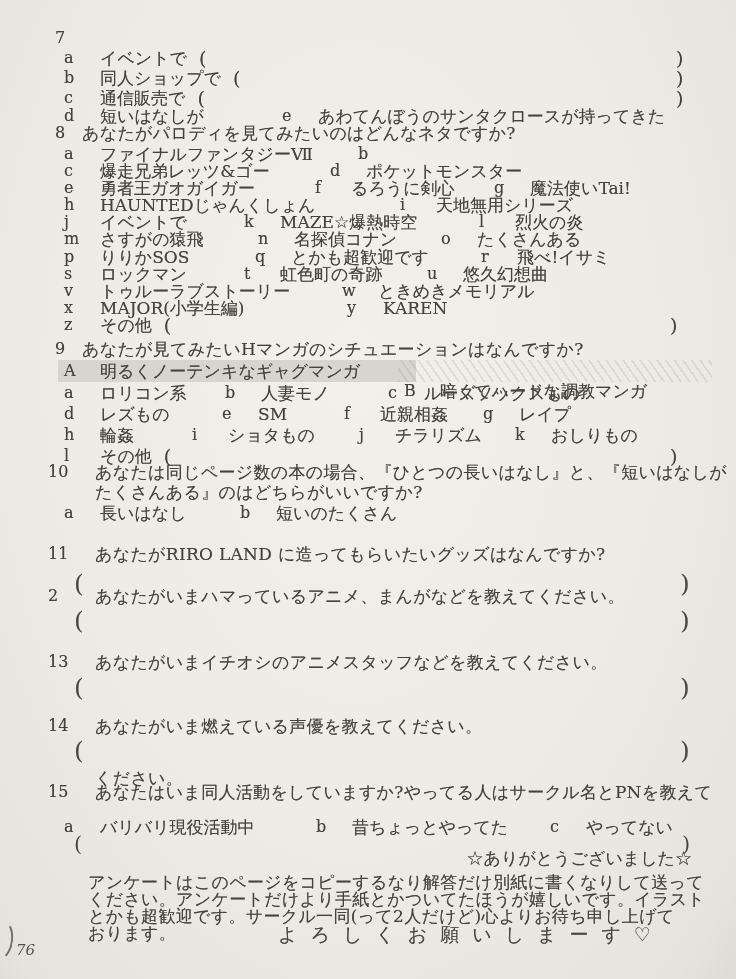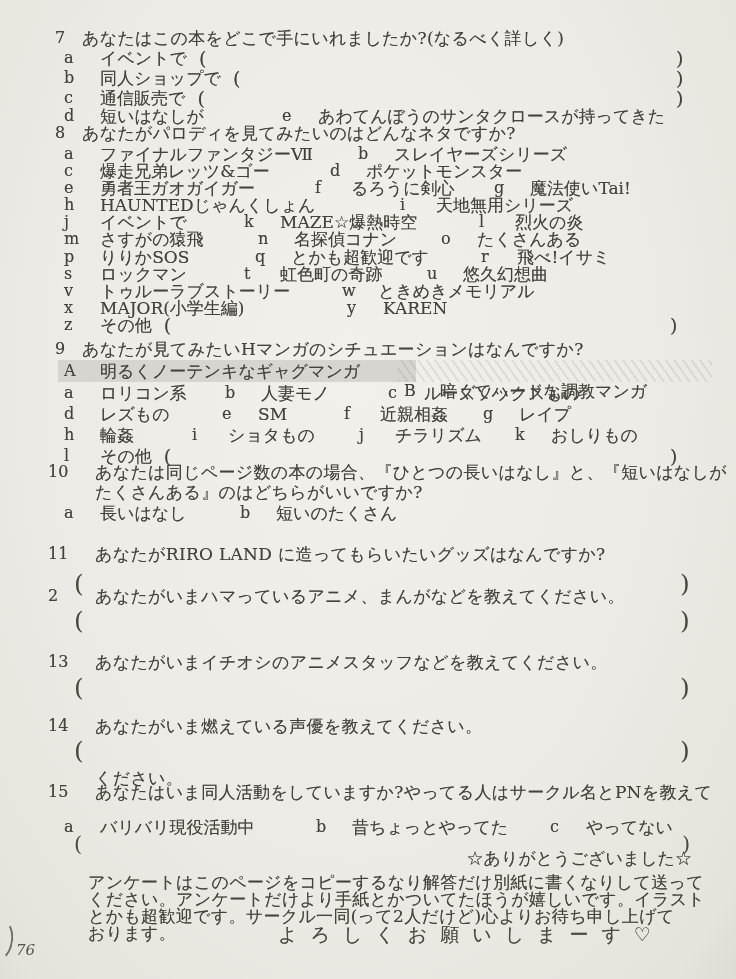--- a/index.html
+++ b/index.html
@@ -31,21 +31,20 @@
      transform:rotate(8deg);}
   .z{position:relative;z-index:1;}
 </style>
 </head>
 <body>
 
 <div class="page">
 
   <div class="ln" style="top:28px">
     <span class="no" style="left:55px">7</span>
-    <span class="tt" style="left:82px">あなたはこの本をどこで手にいれましたか?(なるべく詳しく)</span>
   </div>
   <div class="ln" style="top:48px">
     <span class="opt" style="left:64px">
         <span class="lt">a</span>
         <span>イベントで</span>
         <span class="op">(</span>
       </span>
     <span class="cl">)</span>
   </div>
   <div class="ln" style="top:68px">
@@ -79,21 +78,20 @@
     <span class="no" style="left:55px">8</span>
     <span class="tt" style="left:82px">あなたがパロディを見てみたいのはどんなネタですか?</span>
   </div>
   <div class="ln" style="top:144px">
     <span class="opt" style="left:64px">
         <span class="lt">a</span>
         <span>ファイナルファンタジーⅦ</span>
       </span>
     <span class="opt" style="left:358px">
         <span class="lt">b</span>
-        <span>スレイヤーズシリーズ</span>
       </span>
   </div>
   <div class="ln" style="top:161px">
     <span class="opt" style="left:64px">
         <span class="lt">c</span>
         <span>爆走兄弟レッツ&amp;ゴー</span>
       </span>
     <span class="opt" style="left:330px">
         <span class="lt">d</span>
         <span>ポケットモンスター</span>

